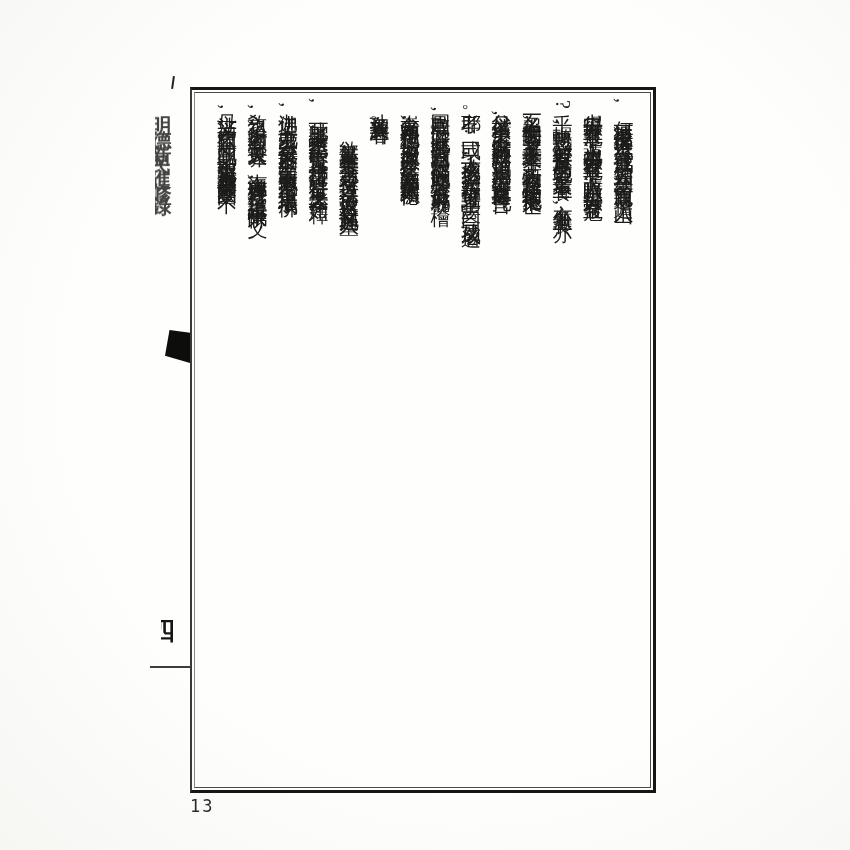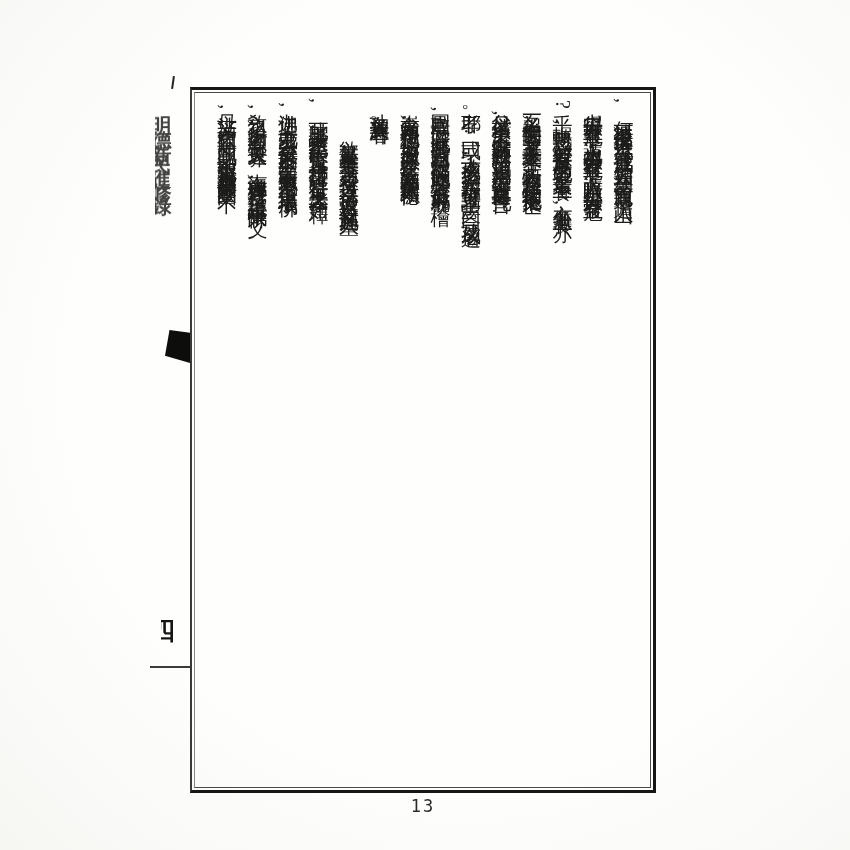--- a/index.html
+++ b/index.html
@@ -72,21 +72,21 @@
     position:absolute;left:150px;top:666px;width:40px;height:2px;background:#3c3c38;
   }
   .gutter-top-tick{
     position:absolute;left:172px;top:76px;width:2px;height:13px;background:#222;
     transform:rotate(8deg);
   }
 
   
   .page-number{
     position:absolute;left:190px;top:796px;width:466px;
-    text-align:center;
+    text-align:left;
     font-family:"DejaVu Sans Mono", monospace;
     font-size:17px;letter-spacing:2px;color:#2b2b29;
   }
 </style>
 </head>
 <body>
 
 <div class="scan-page">
 
   <div class="gutter-top-tick"></div>

